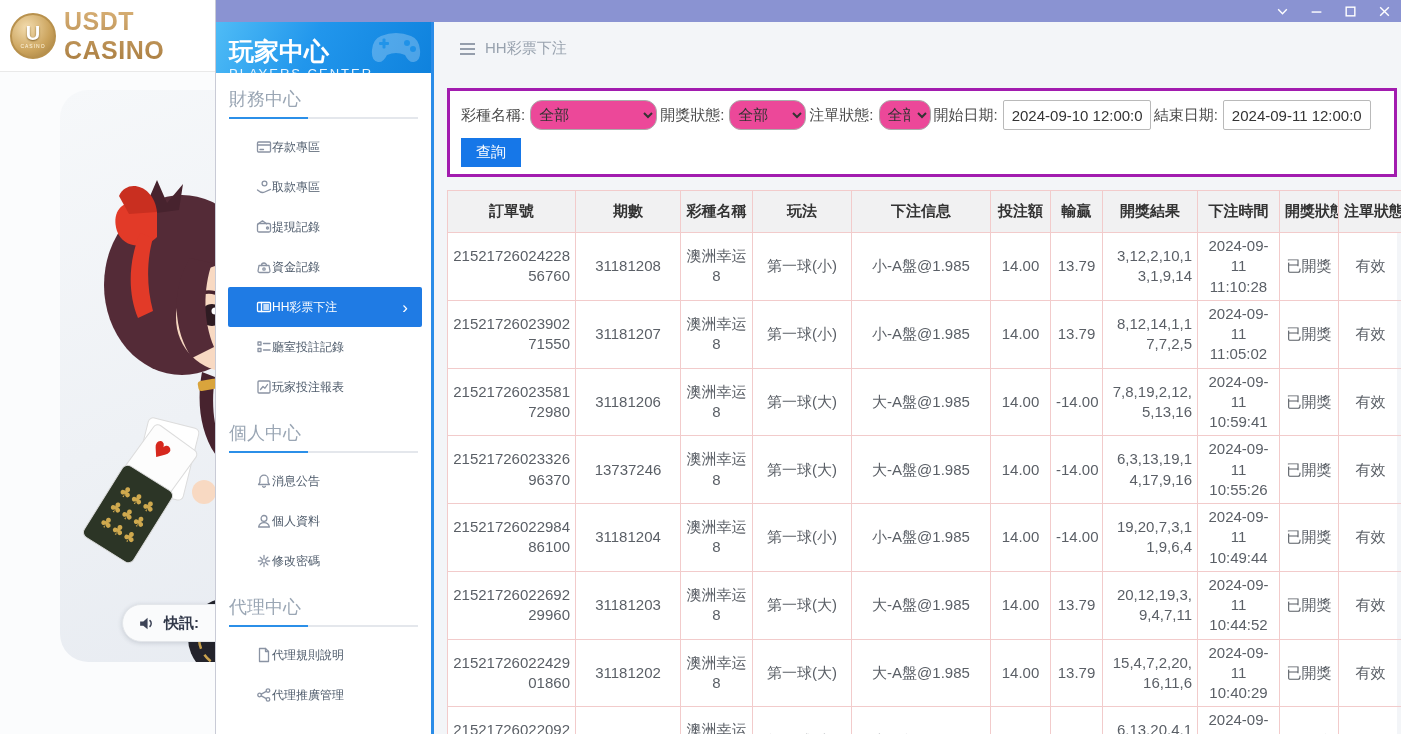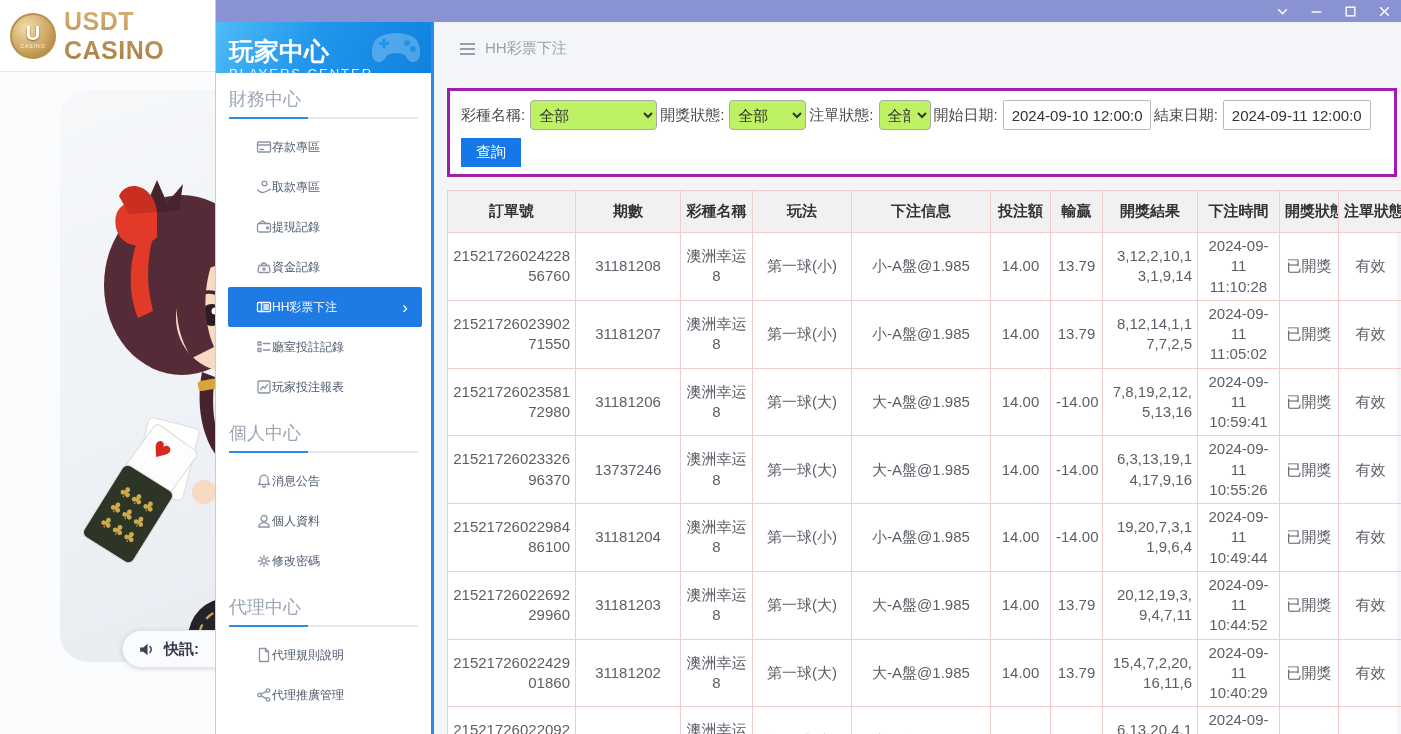--- a/index.html
+++ b/index.html
@@ -14,21 +14,21 @@
           background:radial-gradient(circle at 35% 30%, #f3dcae, #caa25b 60%, #9a archived#74 100%);
           background:radial-gradient(circle at 35% 30%, #f3dcae, #caa25b 60%, #9d7a3e 100%);
           border:2px solid #b8914d; display:flex; flex-direction:column; align-items:center; justify-content:center; flex:0 0 auto; }
   .coin-u { font-size:20px; font-weight:bold; color:#fff; text-shadow:0 1px 2px #7d5c22; line-height:1; }
   .coin-word { font-size:5px; letter-spacing:1px; color:#fff7e2; line-height:1; margin-top:1px; }
   .logo-text { margin-left:8px; font-size:25px; font-weight:bold; letter-spacing:0.5px;
                background:linear-gradient(180deg,#d9b177,#a87c3f); -webkit-background-clip:text; background-clip:text; color:transparent; }
   .mascot-card { position:absolute; left:60px; top:90px; width:310px; height:572px; border-radius:28px;
                  background:linear-gradient(160deg,#f6f8fa 0%,#eef1f5 55%,#e7ebf1 100%); overflow:hidden; }
   .mascot { position:absolute; left:0; top:0; width:160px; height:572px; }
-  .ticker-pill { position:absolute; left:122px; top:630px; width:130px; height:38px; background:#fafbfc;
+  .ticker-pill { position:absolute; left:122px; top:604px; width:130px; height:38px; background:#fafbfc;
                  border:1px solid #e3e6ea; border-radius:19px 0 0 19px; box-shadow:0 1px 5px rgba(40,50,70,.18);
                  display:flex; align-items:center; gap:9px; padding-left:15px; }
   .ticker-label { font-size:15px; font-weight:bold; color:#32394a; }
 
   
   .window { position:absolute; left:215px; top:0; width:1186px; height:734px; border-left:1px solid #c9cbd6; background:#f3f5f8; }
   .titlebar { height:22px; background:#8a93d2; display:flex; align-items:center; justify-content:flex-end; gap:20px; padding-right:10px; }
   .tb-btn { width:14px; height:14px; display:flex; align-items:center; justify-content:center; cursor:default; }
   .window-body { display:flex; height:712px; }
 
@@ -47,22 +47,22 @@
   .sb-item.active .sb-label { color:#fff; }
   .sb-chevron { position:absolute; right:14px; color:#fff; font-size:17px; line-height:1; }
 
   
   .main { flex:1; background:#f3f5f8; border-left:3px solid #2a8ce8; overflow:hidden; }
   .breadcrumb { height:53px; display:flex; align-items:center; gap:9px; padding-left:25px; }
   .bc-text { font-size:15px; color:#98a2ae; }
   .filter-card { margin:13px 4px 0 13px; background:#fff; border:3px solid #a21caf; padding:9px 8px 7px 8px; }
   .filter-row { display:flex; align-items:center; flex-wrap:nowrap; }
   .f-label { font-size:15px; color:#4b4b4b; margin:0 5px 0 3px; white-space:nowrap; }
-  .f-select { height:30px; border:1px solid #ababab; border-radius:4px; background:#bef264; font-size:15px; color:#333; padding:0 4px;
-              font-family:Liberation Sans, sans-serif; }
+  .f-select { height:30px; border:1px solid #ababab; border-radius:12px; background:#ec4899; font-size:15px; color:#333; padding:0 4px;
+              font-family:Liberation Serif, serif; }
   .f-input { height:30px; border:1px solid #b9b9b9; border-radius:2px; font-size:15px; color:#333; padding:0 8px;
              font-family:"Liberation Sans","DejaVu Sans",sans-serif; }
   .sel-lottery { width:127px; } .sel-draw { width:77px; } .sel-order { width:52px; }
   .in-date { width:148px; }
   .btn-search { margin-top:8px; margin-left:3px; width:60px; height:29px; background:#1677e8; color:#fff; border:none; border-radius:0;
                 font-size:15px; cursor:pointer; font-family:"Liberation Sans","DejaVu Sans",sans-serif; }
 
   .table-card { margin:13px 4px 0 13px; background:#fff; }
   table { border-collapse:collapse; table-layout:fixed; width:955px; }
   th, td { border:1px solid #f2cbcb; text-align:center; vertical-align:middle; padding:3px 5px; }

